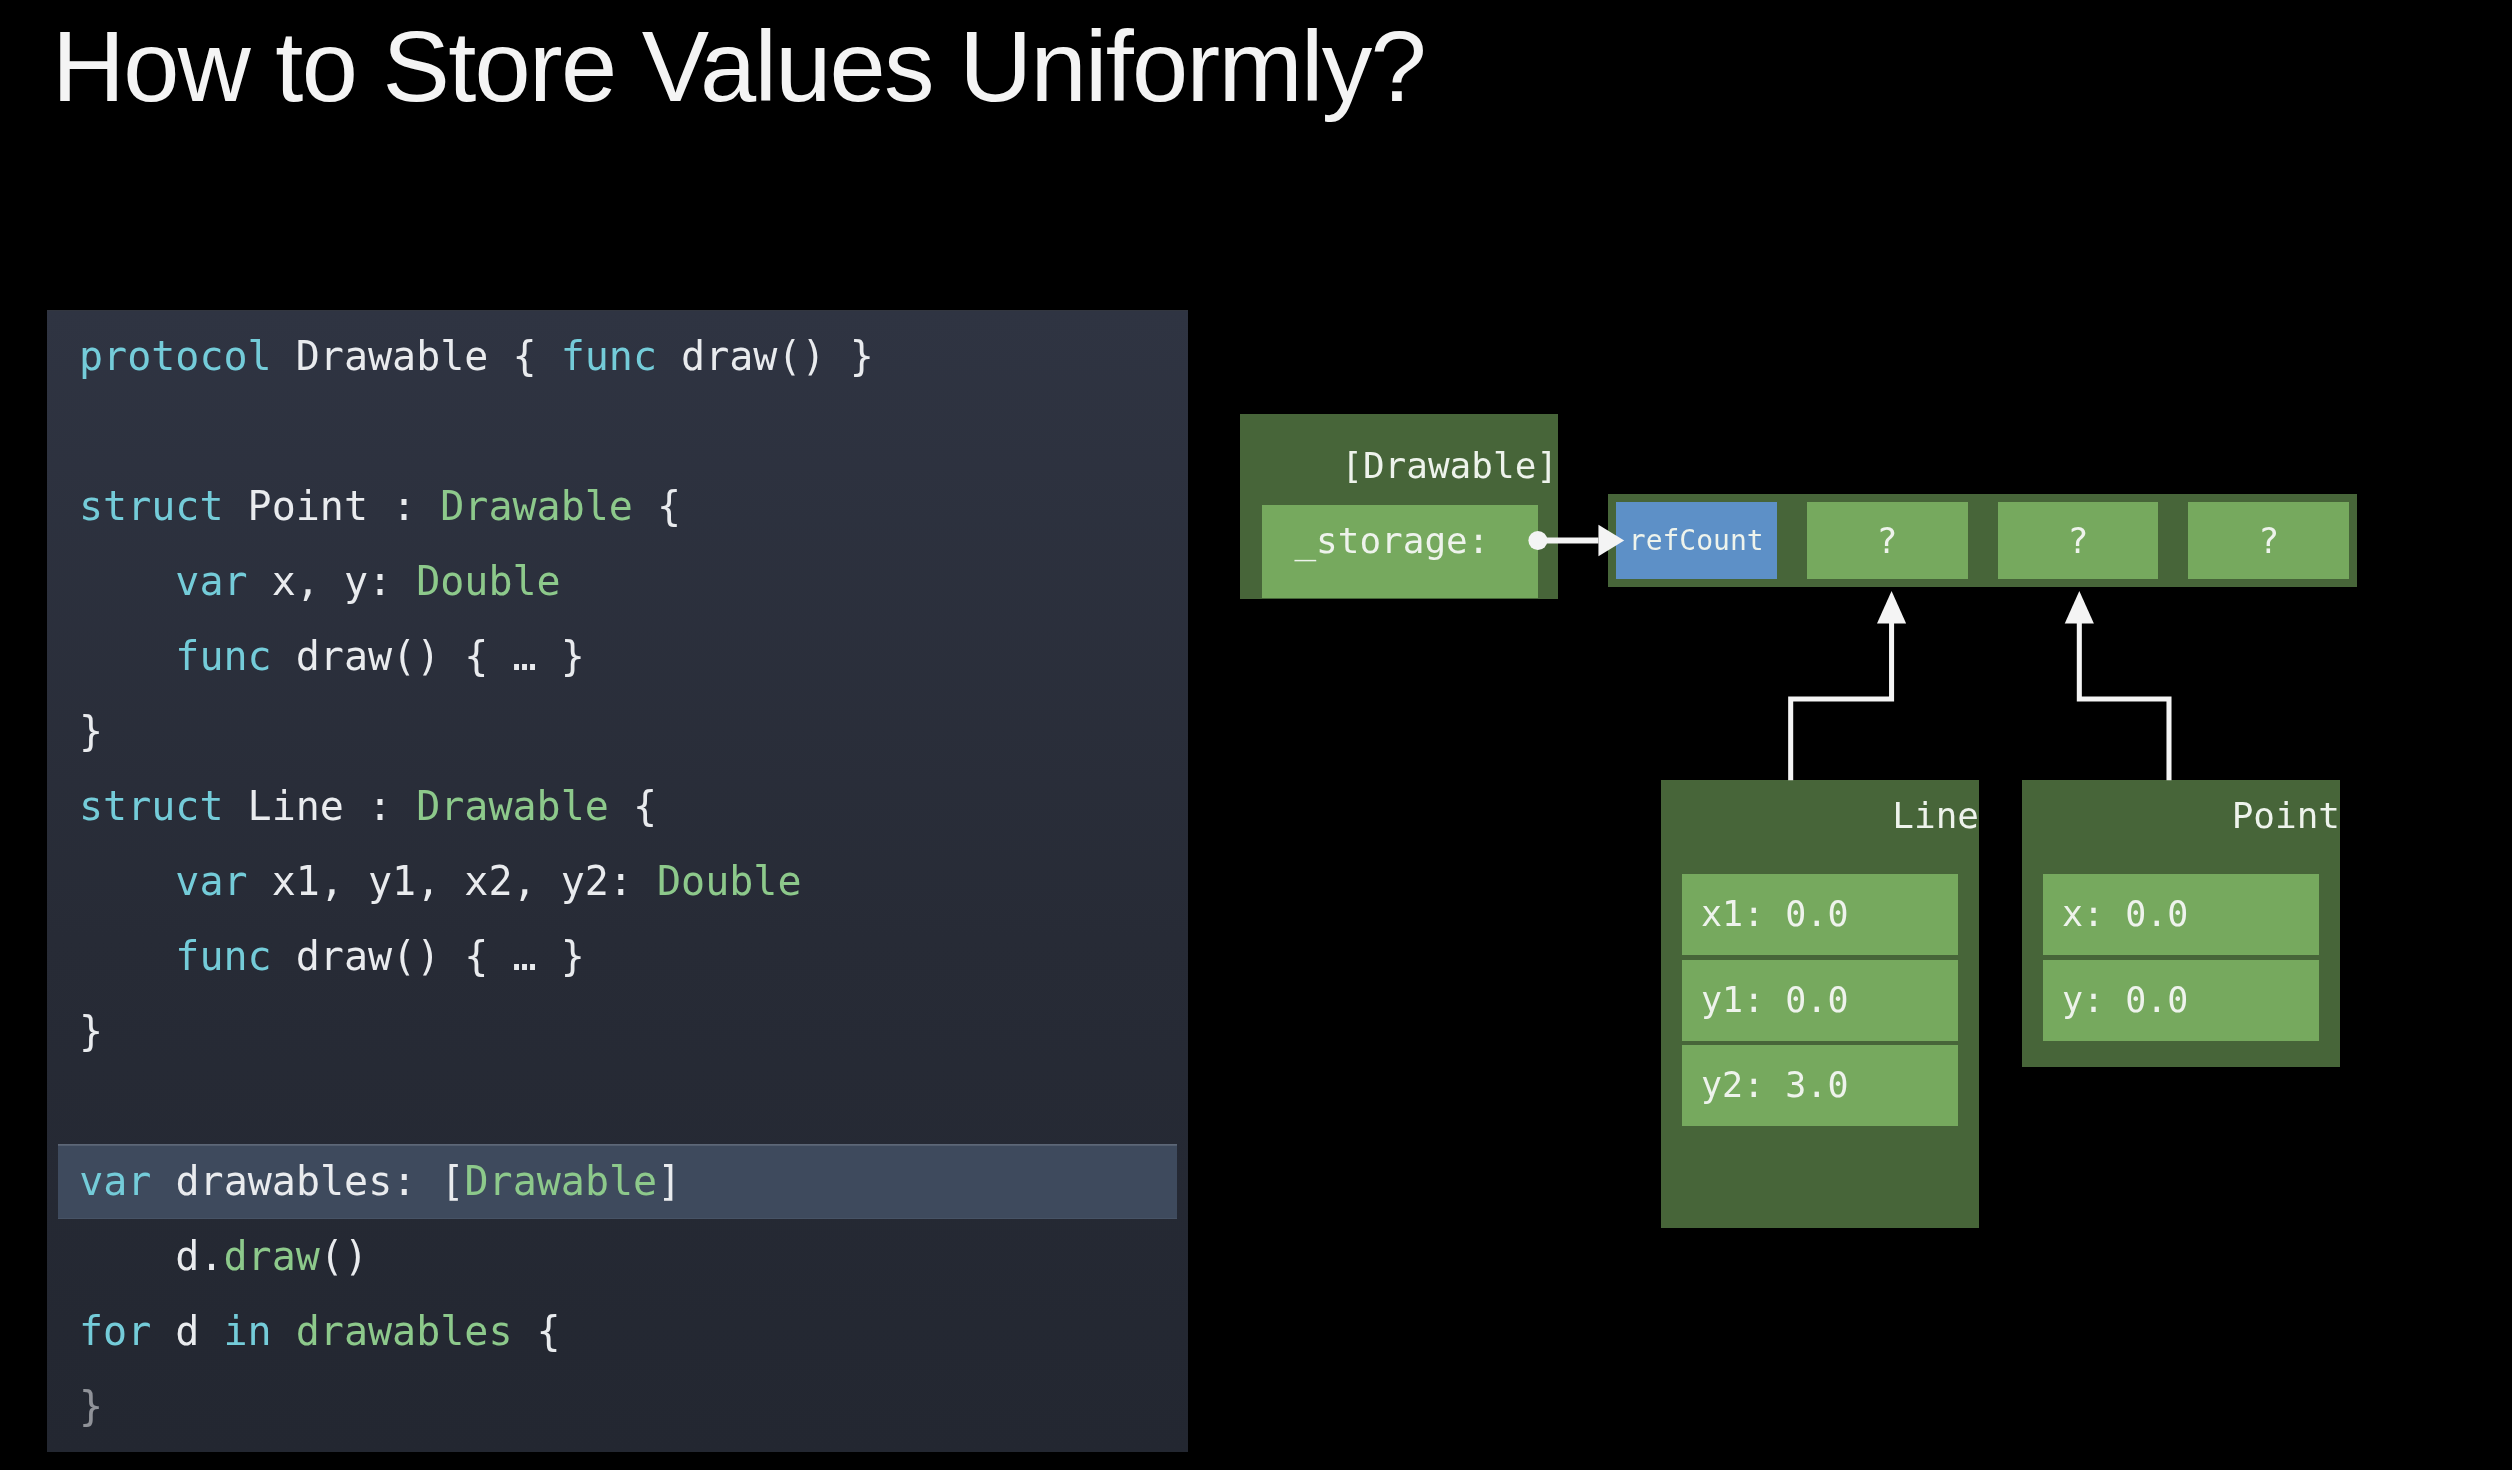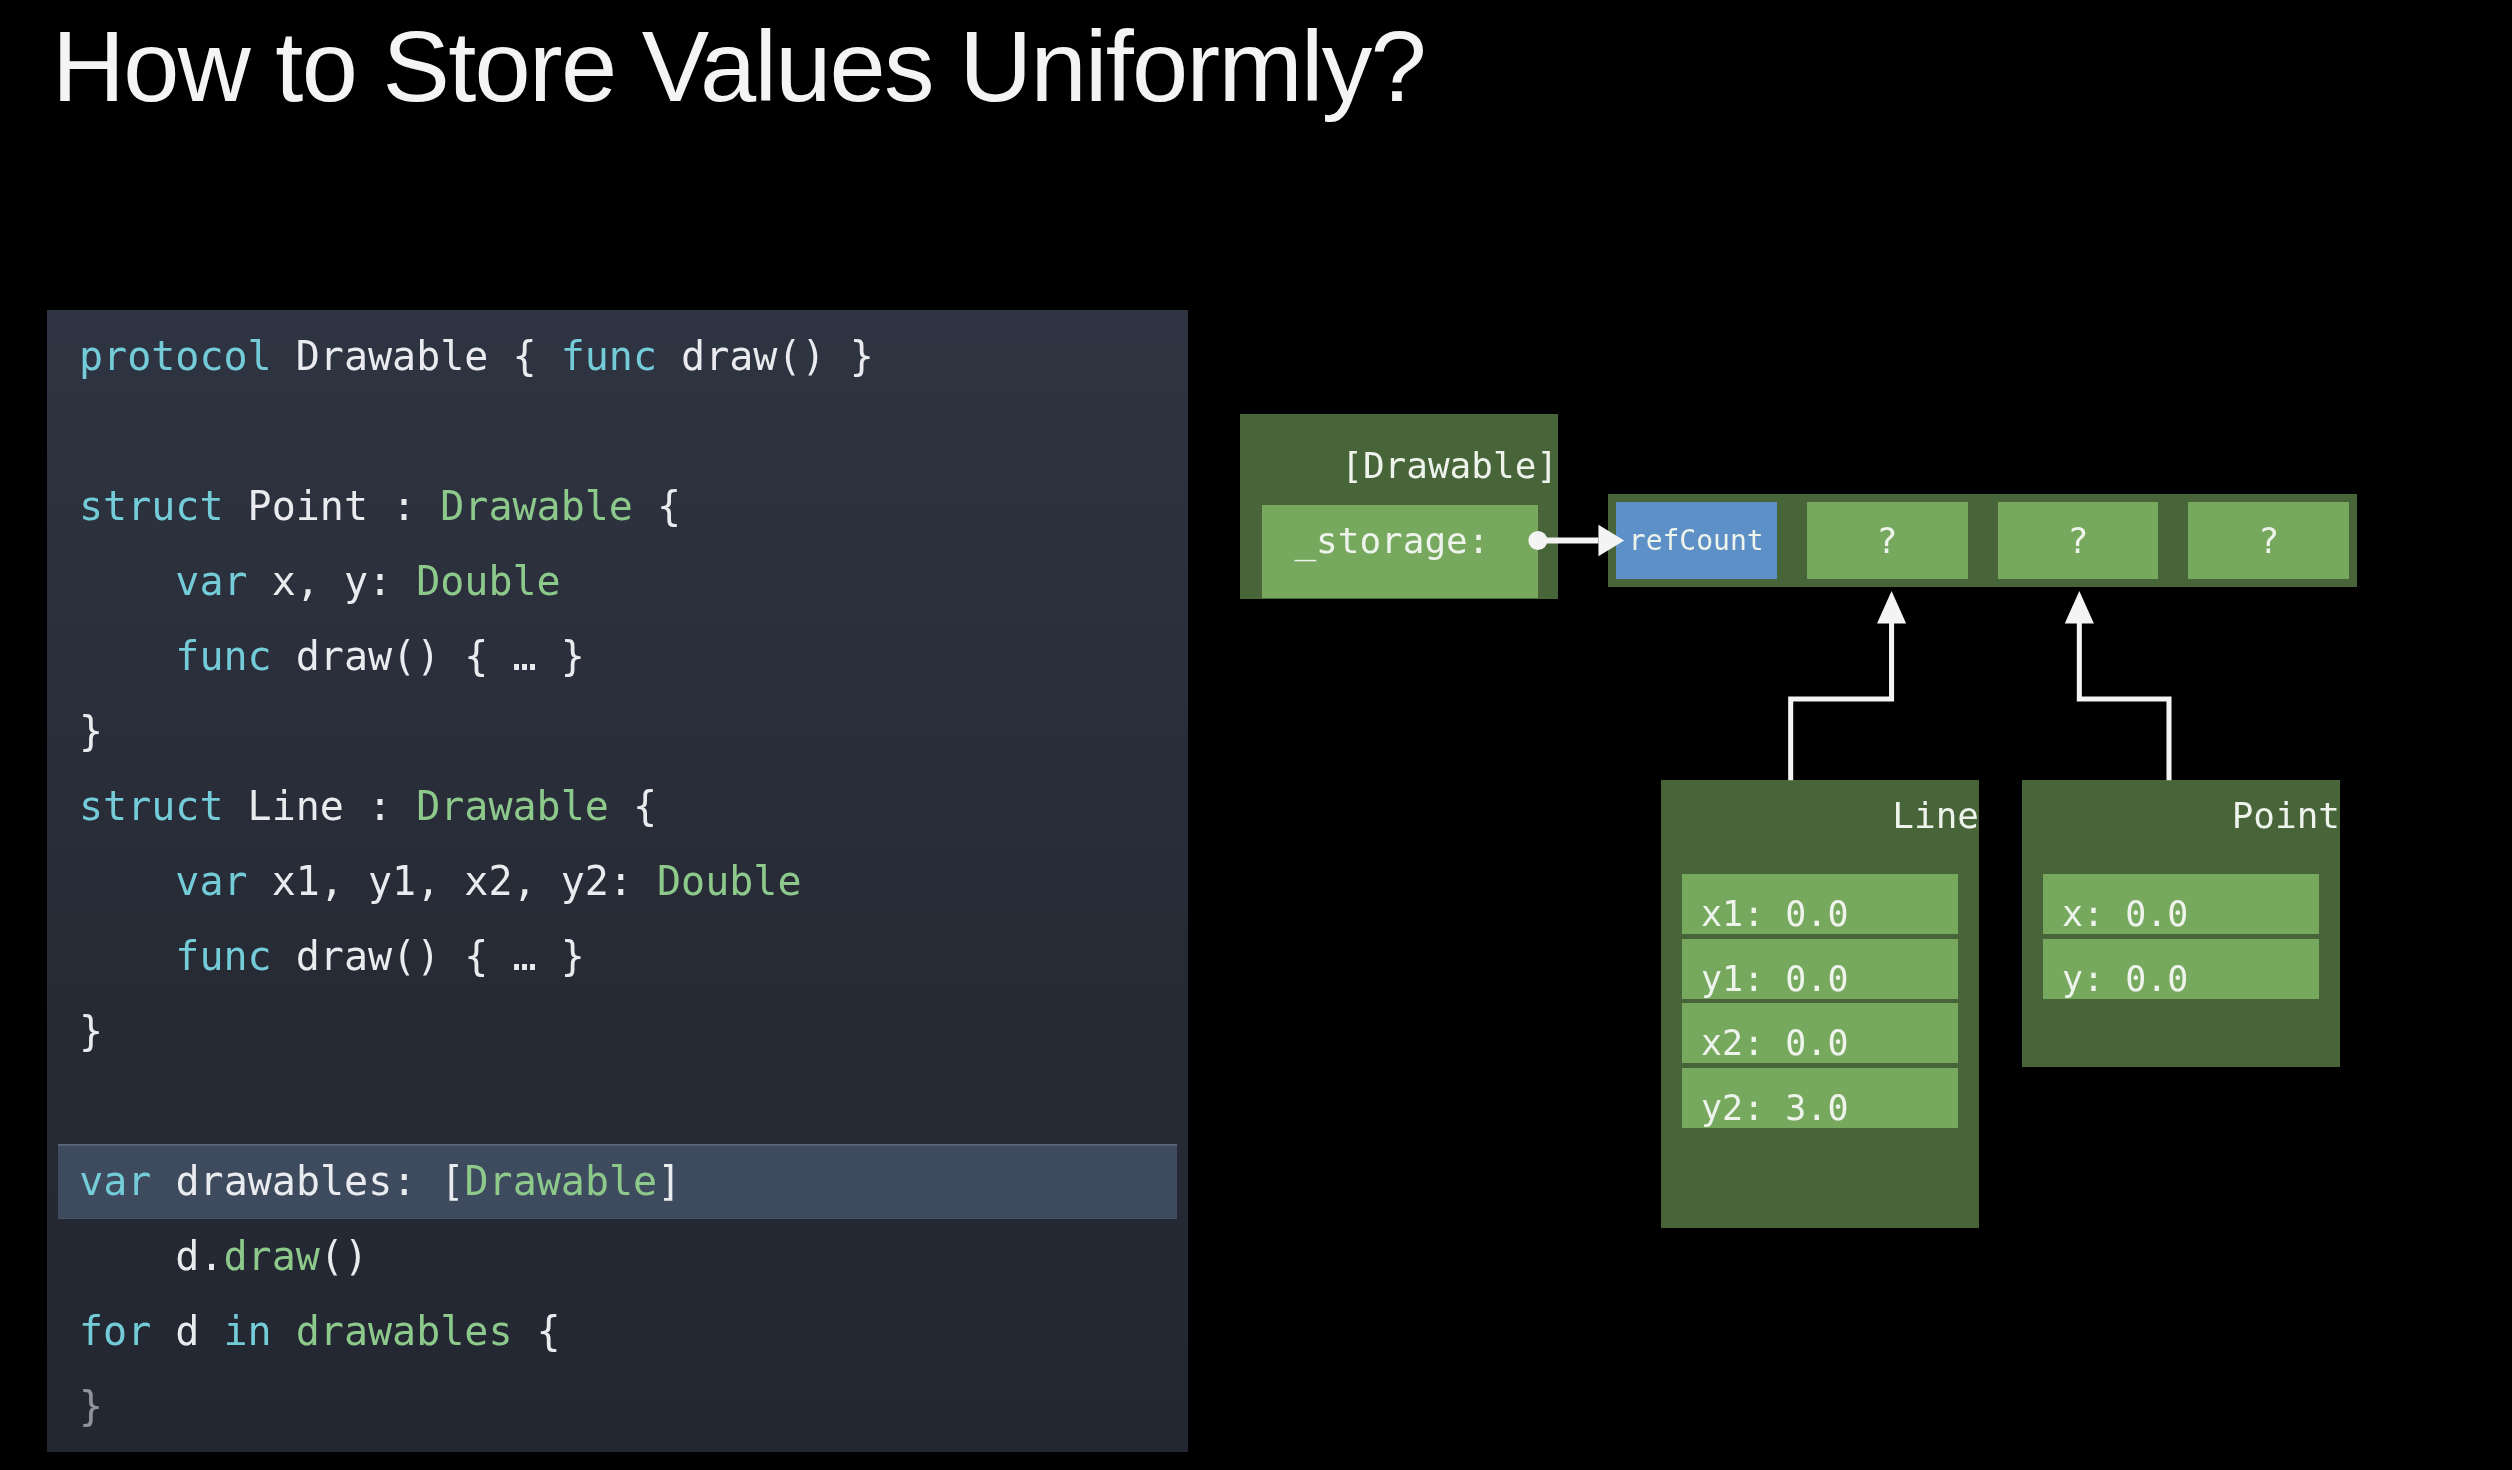--- a/index.html
+++ b/index.html
@@ -59,21 +59,21 @@
     font-family:"DejaVu Sans Mono", monospace; color:var(--box-text);
     font-size:35px;
   }
   .heap-cell.slot{background:var(--green-light);}
   .heap-cell.ref{background:var(--ref-blue); font-size:28px;}
   .line-box{left:1661px; top:780px; width:318px; height:448px;}
   .line-box .box-header, .point-box .box-header{margin-top:14.6px;}
   .point-box{left:2022px; top:780px; width:318px; height:287px;}
   .rows{position:absolute; left:21px; right:21px; top:94px;}
   .field-row{
-    height:60px; margin-bottom:4.5px; background:var(--green-light);
+    height:81px; margin-bottom:4.5px; background:var(--green-light);
     font-size:35px; line-height:81px; padding-left:19px; white-space:nowrap;
   }
   
   .overlay{position:absolute; left:0; top:0; width:2512px; height:1471px; pointer-events:none;}
   .overlay path{stroke:var(--arrow); stroke-width:9; fill:none;}
   .overlay .fat{stroke-width:11;}
   .overlay polygon{fill:var(--arrow); stroke:none;}
   .overlay circle{fill:var(--arrow); stroke:none;}
 </style>
 </head>
@@ -113,21 +113,20 @@
       <div class="heap-cell slot">?</div>
       <div class="heap-cell slot">?</div>
       <div class="heap-cell slot">?</div>
     </div>
 
   <div class="gbox line-box">
     <div class="box-header">Line</div>
     <div class="rows" id="line-rows">
         <div class="field-row">x1: 0.0</div>
         <div class="field-row">y1: 0.0</div>
-        <div class="field-row">x2: 0.0</div>
         <div class="field-row">y2: 3.0</div>
       </div>
   </div>
 
   <div class="gbox point-box">
     <div class="box-header">Point</div>
     <div class="rows" id="point-rows">
         <div class="field-row">x: 0.0</div>
         <div class="field-row">y: 0.0</div>
       </div>

